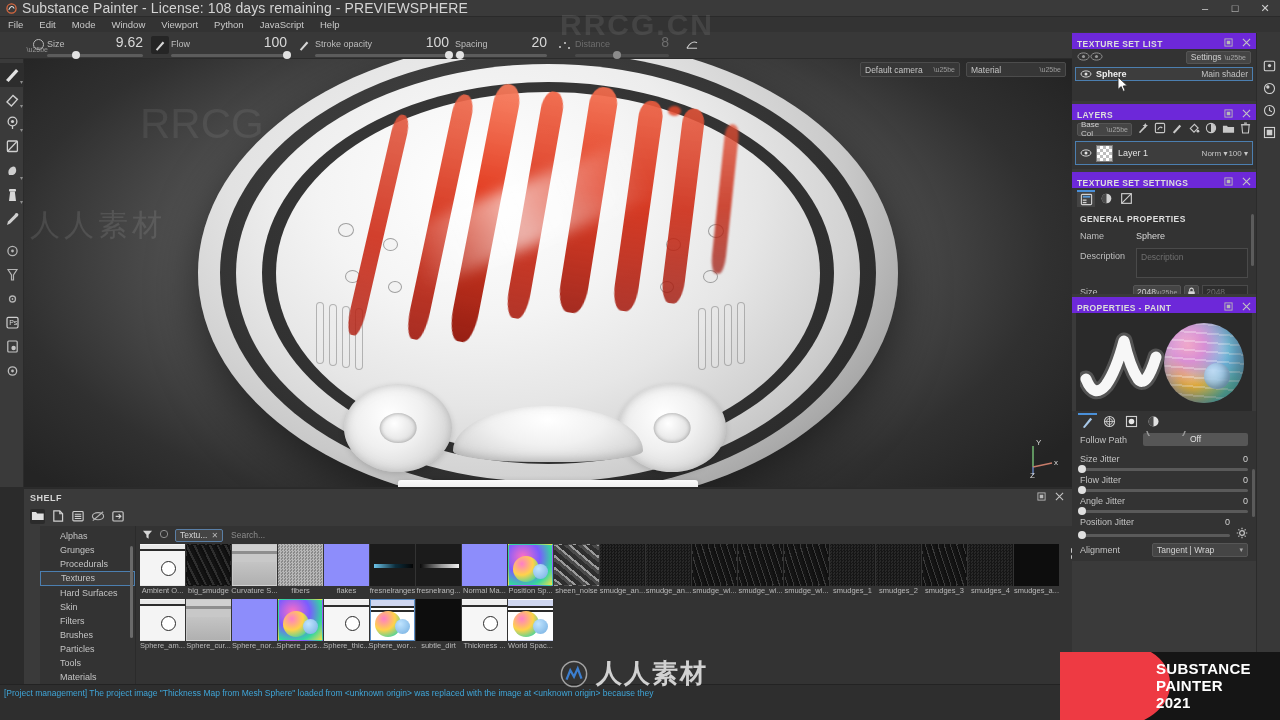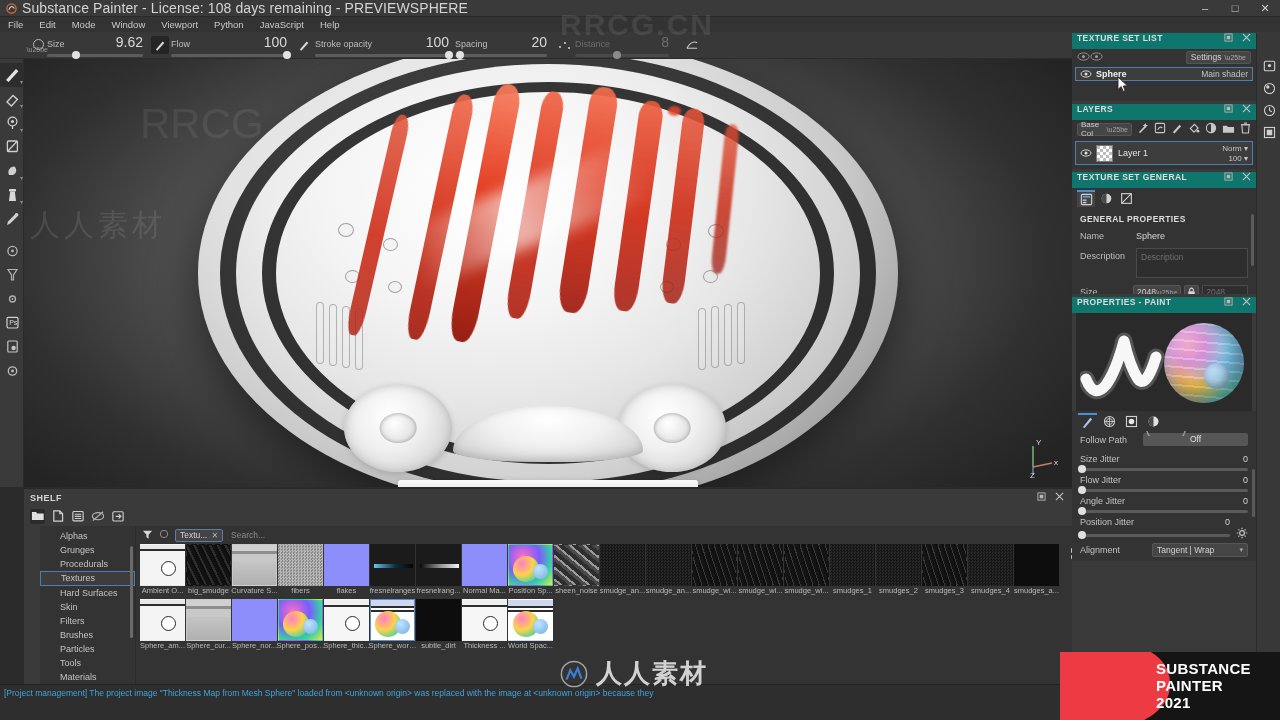--- a/index.html
+++ b/index.html
@@ -122,39 +122,39 @@
     text-overflow:ellipsis;width:48px;margin-left:-1.5px}
   .gridbtn{position:absolute;right:6px;top:22px;width:11px;height:11px;display:grid;
     grid-template-columns:1fr 1fr;grid-template-rows:1fr 1fr;gap:2px}
   .gridbtn i{background:#c6c6c6;border-radius:1px;display:block}
 
   
   .rdock{position:absolute;left:1072px;top:33px;width:184px;height:687px;background:#3a3a3a;}
   .rrail{position:absolute;left:1256px;top:33px;width:24px;height:687px;background:#383838;
     border-left:1px solid #2b2b2b;padding-top:22px}
   .rrail .railbtn{width:24px;height:22px}
-  .pnl-hd{height:16px;display:flex;align-items:flex-start;padding:0 5px;background:#0f766e}
+  .pnl-hd{height:16px;display:flex;align-items:flex-end;padding:0 5px;background:#6d28d9}
   .pnl-hd .t{font-size:8.5px;font-weight:bold;letter-spacing:.4px;color:#dcdcdc}
   .pnl-hd .b{margin-left:auto;display:flex;gap:9px;align-items:center}
   .tsl-tools{height:16px;display:flex;align-items:center;padding:0 5px;background:#333}
   .settings-btn{margin-left:auto;height:13px;display:flex;align-items:center;gap:3px;padding:0 4px;background:#454545;
     border:1px solid #545454;border-radius:2px;font-size:8.5px;color:#cfcfcf}
   .tsl-body{background:#333;height:36px;padding:2px 3px}
   .tsl-row{height:14px;display:flex;align-items:center;padding:0 4px;background:#3d3d3d;border:1px solid #4c7fb0;}
   .tsl-row .nm{font-size:9px;color:#f0f0f0;margin-left:4px;font-weight:bold}
   .tsl-row .sh{margin-left:auto;font-size:8.5px;color:#c2c2c2}
   .lyr-tools{height:18px;display:flex;align-items:center;gap:5px;padding:0 5px;background:#333}
   .basecol{height:13px;display:flex;align-items:center;gap:3px;padding:0 3px;background:#454545;border:1px solid #555;
     border-radius:2px;font-size:8px;color:#cfcfcf;min-width:40px}
   .lyr-body{background:#333;padding:3px 3px 4px}
   .lyr-row{height:24px;display:flex;align-items:center;padding:0 4px;background:#3d3d3d;border:1px solid #4c7fb0;}
   .chk{width:17px;height:17px;background:
     repeating-conic-gradient(#ffffff 0% 25%, #bdbdbd 0% 50%) 0 0/6px 6px;border:1px solid #777;margin-left:4px}
   .lyr-name{font-size:9px;color:#e2e2e2;margin-left:5px}
-  .lyr-right{margin-left:auto;display:flex;flex-direction:column;align-items:flex-end;gap:1px}
+  .lyr-right{margin-left:auto;display:flex;flex-direction:row;align-items:flex-end;gap:1px}
   .lyr-right span{font-size:8px;color:#c6c6c6}
   .tss-tabs{height:20px;display:flex;align-items:center;gap:2px;padding-left:5px;background:#333;}
   .tss-tab{width:18px;height:17px;display:flex;align-items:center;justify-content:center;}
   .tss-tab.sel{background:#444;border-top:2px solid #4a90d9}
   .tss-body{background:#333;padding:6px 8px 0;position:relative;height:86px;overflow:hidden}
   .sec-title{font-size:8.5px;font-weight:bold;color:#dedede;letter-spacing:.4px;margin-bottom:7px}
   .frow{display:flex;align-items:center;margin-bottom:7px}
   .frow .fl{width:56px;font-size:9px;color:#bfbfbf}
   .fv{font-size:9px;color:#d8d8d8}
   .ftxt{flex:1;height:30px;background:#2e2e2e;border:1px solid #4a4a4a;font-size:8.5px;color:#6f6f6f;padding:3px 4px}
@@ -486,20 +486,30 @@
         background:linear-gradient(180deg, rgba(226,80,54,.78), rgba(198,42,20,.84) 55%, rgba(154,20,10,.7));
         filter:blur(.8px)"></div>
       <div style="position:absolute;left:470px;top:68px;width:13px;height:10px;border-radius:50%;
         background:rgba(228,72,44,.85);filter:blur(1.2px)"></div>
 
       <div style="position:absolute;left:205px;top:145px;width:250px;height:62px;transform:rotate(-22deg);
         background:linear-gradient(90deg, rgba(255,255,255,0), rgba(255,255,255,.62) 45%, rgba(255,255,255,0));
         filter:blur(7px);pointer-events:none"></div>
     </div>
 
+    <div class="cam-row">
+      <div class="vp-select">
+        <span>Default camera</span>
+        <span class="cv">\u25be</span>
+      </div>
+      <div class="vp-select">
+        <span>Material</span>
+        <span class="cv">\u25be</span>
+      </div>
+    </div>
 
     <div class="gizmo">
       <svg width="36" height="44" viewBox="0 0 36 44">
         <line x1="9" y1="32" x2="9" y2="11" stroke="#7fd07f" stroke-width="1.3"></line>
         <line x1="9" y1="32" x2="28" y2="28" stroke="#c87c6a" stroke-width="1.3"></line>
         <line x1="9" y1="32" x2="9" y2="40" stroke="#6f8fd0" stroke-width="1.3"></line>
         <text x="12" y="10" font-size="8" fill="#d8d8d8" font-family="Liberation Sans">Y</text>
         <text x="30" y="30" font-size="8" fill="#d8d8d8" font-family="Liberation Sans">x</text>
         <text x="6" y="43" font-size="8" fill="#d8d8d8" font-family="Liberation Sans">Z</text>
       </svg>
@@ -864,21 +874,21 @@
           <span class="chk"></span>
           <span class="lyr-name">Layer 1</span>
           <span class="lyr-right">
             <span>Norm ▾</span>
             <span>100 ▾</span>
           </span>
         </div>
       </div>
 
     <div class="pnl-hd" style="margin-top:3px">
-      <span class="t">TEXTURE SET GENERAL</span>
+      <span class="t">TEXTURE SET SETTINGS</span>
       <span class="b">
         <span>
           <svg width="9" height="9" viewBox="0 0 10 10">
               <rect x="1" y="1" width="8" height="8" fill="none" stroke="#b8b8b8" stroke-width="1"></rect>
               <rect x="3" y="3" width="4" height="4" fill="#b8b8b8"></rect>
             </svg>
         </span>
         <span>
           <svg width="9" height="9" viewBox="0 0 10 10">
               <path d="M1 1 L9 9 M9 1 L1 9" stroke="#c4c4c4" stroke-width="1.2"></path>

